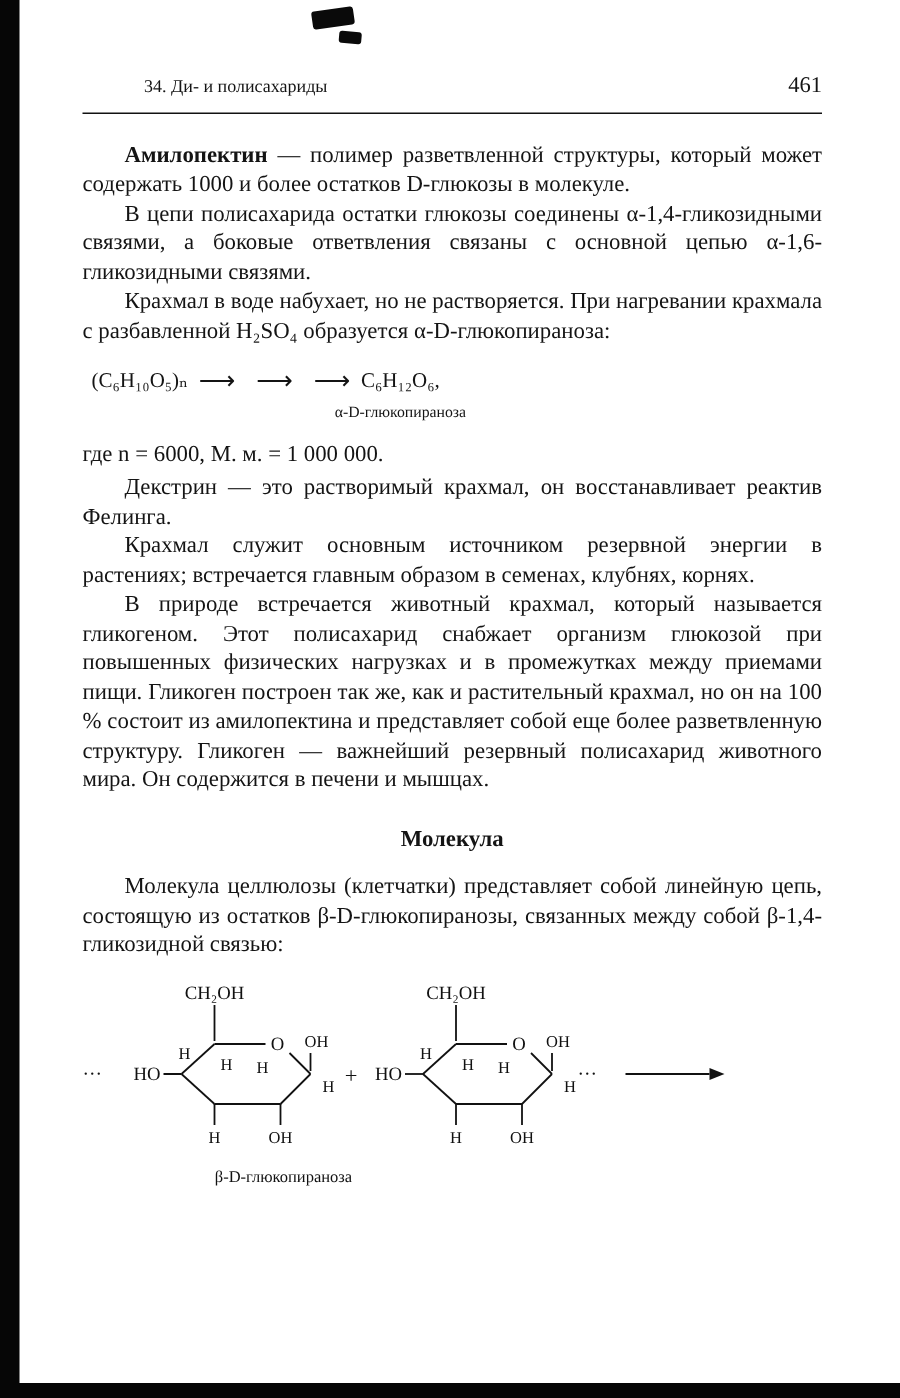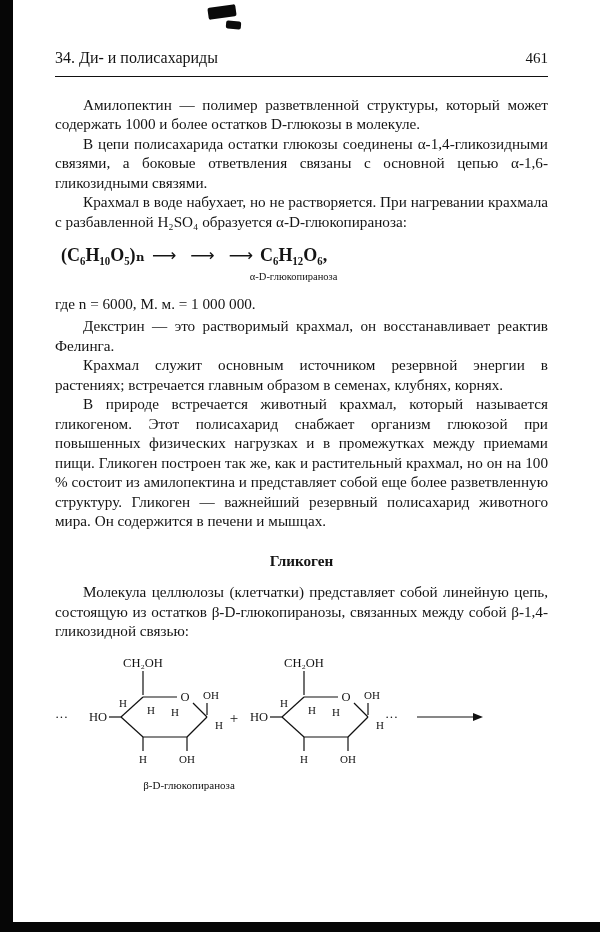--- a/index.html
+++ b/index.html
@@ -10,30 +10,30 @@
     font-size:15.2px;line-height:19.5px;
   }
   .bar-left{position:absolute;left:0;top:0;width:13px;height:932px;background:#060606;}
   .bar-bottom{position:absolute;left:0;bottom:0;width:600px;height:10px;background:#060606;}
   .artifact{position:absolute;background:#0a0a0a;border-radius:2px;}
   .a1{left:208px;top:6px;width:28px;height:12px;transform:rotate(-8deg);}
   .a2{left:226px;top:21px;width:15px;height:8px;transform:rotate(5deg);}
   .content{position:absolute;left:55px;top:48px;width:493px;}
   .header{display:flex;justify-content:space-between;align-items:baseline;
     border-bottom:1.5px solid #111;padding-bottom:7px;}
-  .chapter{font-size:16px;}
+  .chapter{font-size:12px;margin-left:41px;}
   .pagenum{font-size:15px;font-weight:normal;}
   .body-text{margin-top:18px;}
   p.para{margin:0;text-align:justify;text-indent:28px;}
   p.noindent{text-indent:0;margin:5px 0 3px;}
-  .lead{font-weight:normal;}
+  .lead{font-weight:bold;}
   .boldword{font-weight:normal;}
   .equation{display:flex;align-items:flex-start;margin:15px 0 10px;padding-left:6px;}
   .eq-term{position:relative;display:flex;flex-direction:column;align-items:center;padding-bottom:18px;}
-  .formula{font-size:18px;white-space:nowrap;font-weight:bold;}
+  .formula{font-size:14px;white-space:nowrap;}
   .eq-label{position:absolute;top:21px;left:50%;transform:translateX(-50%);
     font-size:10.5px;white-space:nowrap;}
   .eq-arrow{font-size:17px;line-height:19px;padding:0 7px;
     font-family:"DejaVu Sans","DejaVu Serif",sans-serif;}
   .section-heading{text-align:center;font-weight:bold;font-size:15.2px;margin:20px 0 12px;}
   .diagram{margin:6px 0 0 -6px;}
   svg line{stroke:#111;stroke-width:1.2;}
   svg text{fill:#111;font-family:"Liberation Serif","DejaVu Serif","DejaVu Sans",serif;}
   .d11{font-size:11px;} .d12{font-size:12.5px;} .d13{font-size:13px;} .d15{font-size:15px;}
 </style>
@@ -77,21 +77,21 @@
       </div>
 
       <p class="para noindent">где n = 6000, М. м. = 1 000 000.</p>
 
       <p class="para">Декстрин — это растворимый крахмал, он восстанавливает реактив Фелинга.</p>
 
       <p class="para">Крахмал служит основным источником резервной энергии в растениях; встречается главным образом в семенах, клубнях, корнях.</p>
 
       <p class="para"><span>В природе встречается животный крахмал, который называется </span><span class="boldword">гликогеном</span><span>. Этот полисахарид снабжает организм глюкозой при повышенных физических нагрузках и в промежутках между приемами пищи. Гликоген построен так же, как и растительный крахмал, но он на 100 % состоит из амилопектина и представляет собой еще более разветвленную структуру. Гликоген — важнейший резервный полисахарид животного мира. Он содержится в печени и мышцах.</span></p>
 
-      <div class="section-heading">Гликоген</div>
+      <div class="section-heading">Молекула</div>
 
       <p class="para">Молекула целлюлозы (клетчатки) представляет собой линейную цепь, состоящую из остатков β-D-глюкопиранозы, связанных между собой β-1,4-гликозидной связью:</p>
 
       <div class="diagram">
         <svg width="460" height="150" viewBox="0 0 460 150">
 
           <text class="d13" x="6" y="74">···</text>
 
           <g transform="translate(64,6)">
             <text class="d12" x="30" y="14" text-anchor="middle">CH₂OH</text>

